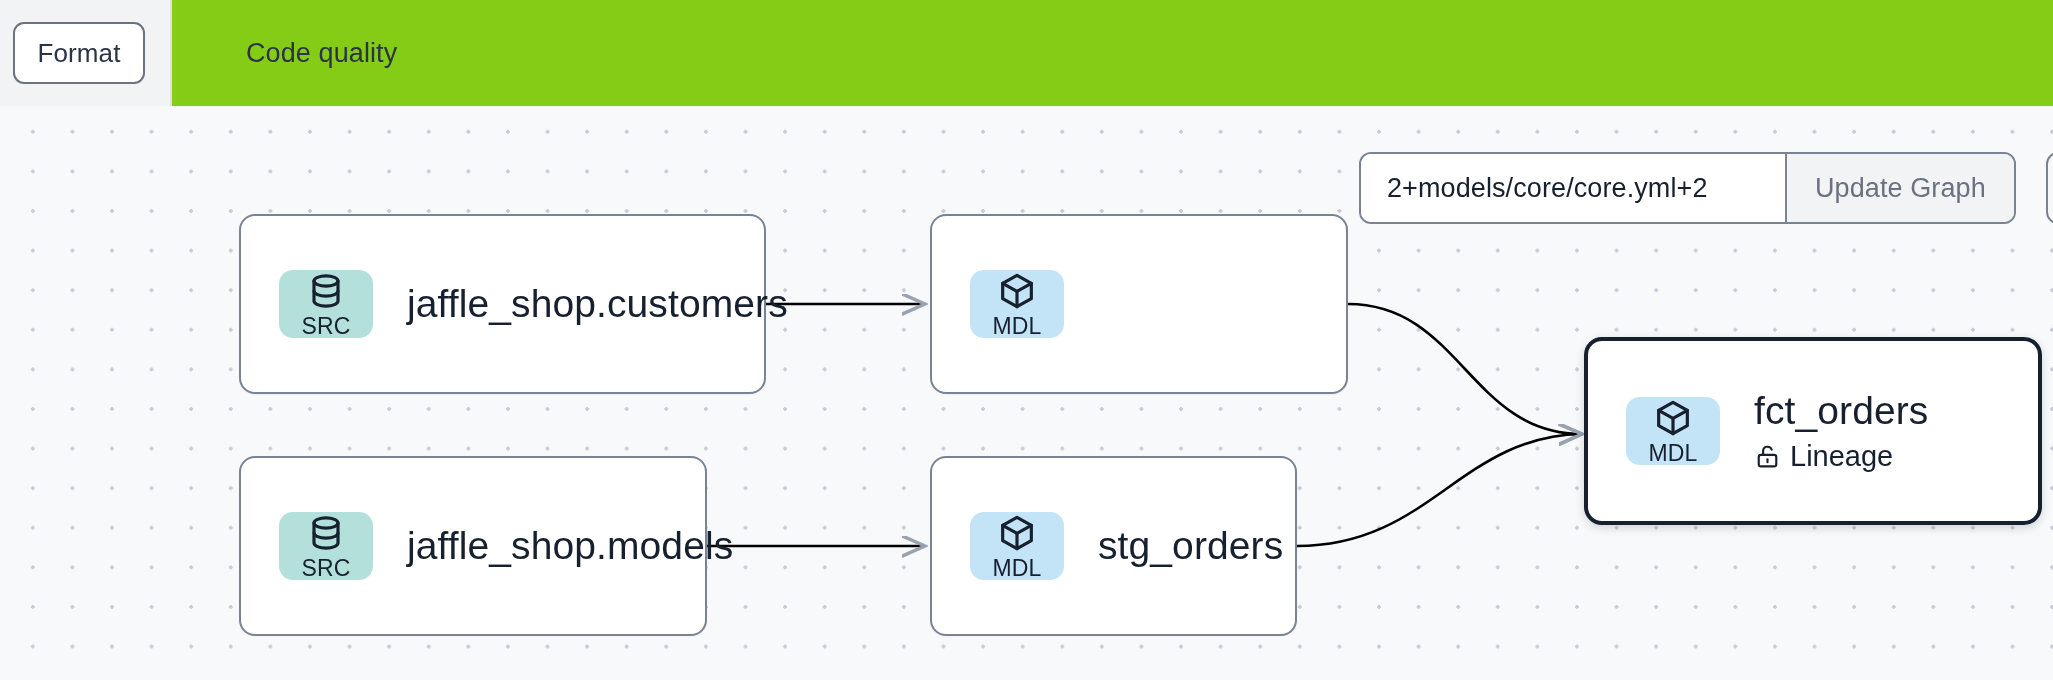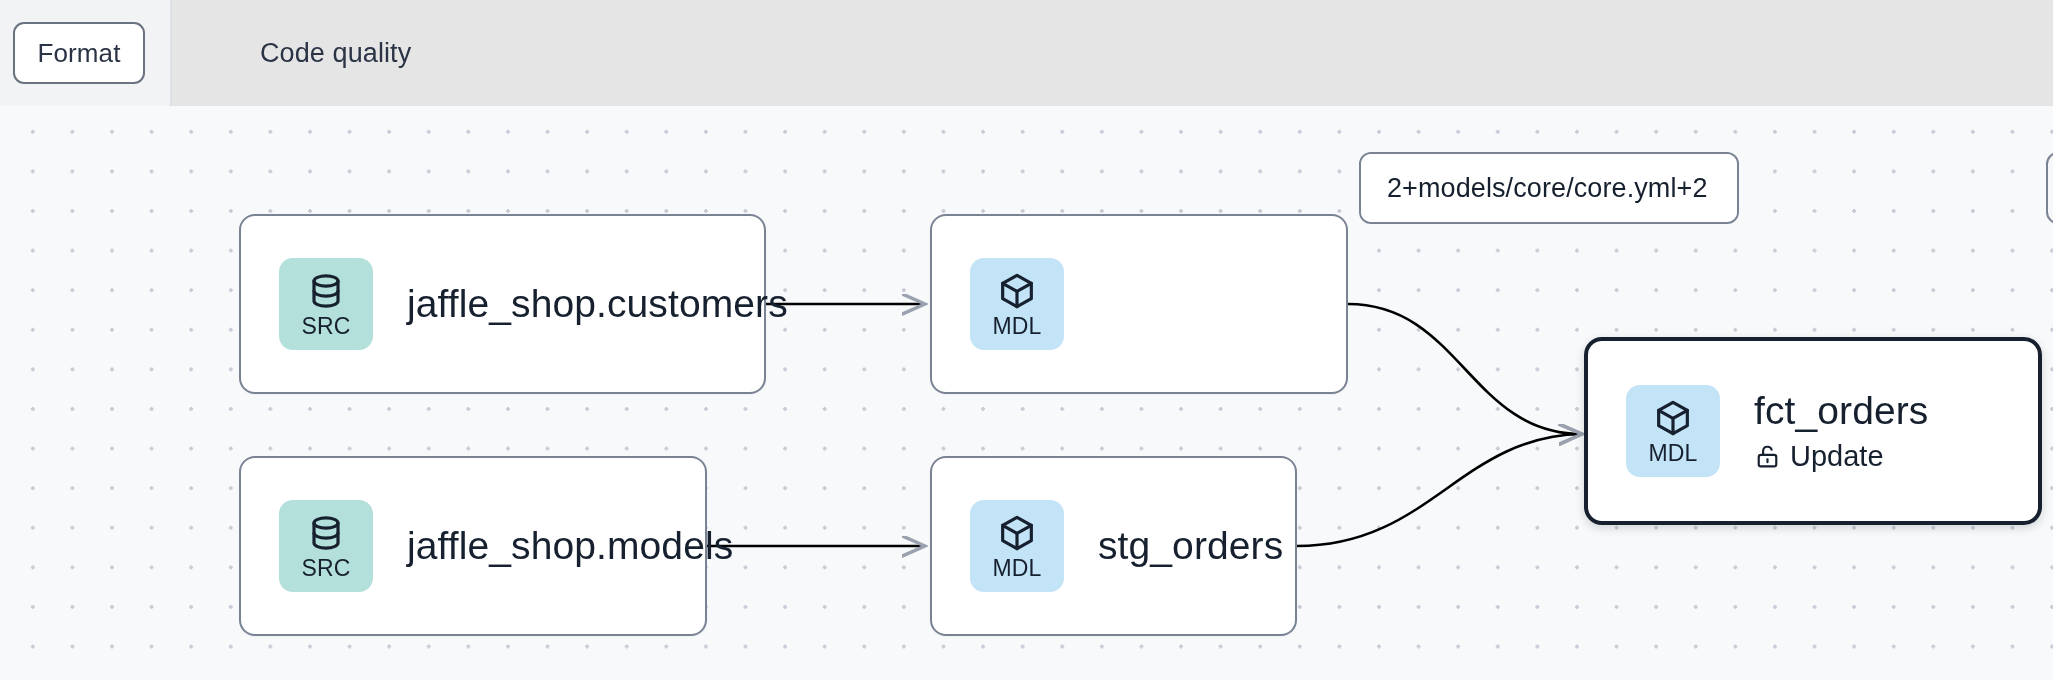--- a/index.html
+++ b/index.html
@@ -18,21 +18,21 @@
     height: 680px;
     overflow: hidden;
   }
 
   
   .toolbar {
     position: absolute;
     top: 0; left: 0;
     width: 2053px;
     height: 106px;
-    background: #e5e5e5;
+    background: #84cc16;
     display: flex;
     align-items: center;
   }
   .toolbar-left {
     width: 172px;
     height: 106px;
     display: flex;
     align-items: center;
     padding-left: 13px;
     border-right: 2px solid #dde1e6;
@@ -51,21 +51,21 @@
     cursor: pointer;
     display: flex;
     align-items: center;
     justify-content: center;
     letter-spacing: .1px;
   }
   .tabs {
     display: flex;
     align-items: flex-end;
     height: 106px;
-    padding-left: 52px;
+    padding-left: 38px;
     gap: 12px;
   }
   .tab {
     position: relative;
     height: 106px;
     display: flex;
     align-items: center;
     justify-content: center;
     padding: 0 36px;
     font-size: 27px;
@@ -120,21 +120,21 @@
     cursor: pointer;
   }
   .node.highlight {
     border: 4px solid #16202e;
     border-radius: 18px;
     box-shadow: 0 3px 10px rgba(16,24,40,0.16);
   }
 
   .badge {
     width: 94px;
-    height: 92px;
+    height: 68px;
     border-radius: 14px;
     display: flex;
     flex-direction: column;
     align-items: center;
     justify-content: center;
     flex: 0 0 auto;
     gap: 1px;
   }
   .badge.src { background: #b4e0dc; }
   .badge.mdl { background: #c3e3f7; align-items: center; }
@@ -182,21 +182,21 @@
     overflow: hidden;
     height: 72px;
   }
   .selector-input {
     border: none;
     outline: none;
     background: #ffffff;
     font-size: 27px;
     color: #16202e;
     padding: 0 26px;
-    width: 376px;
+    width: 424px;
     font-family: "Liberation Sans", sans-serif;
     letter-spacing: .1px;
   }
   .selector-button {
     border: none;
     border-left: 2px solid #7a8394;
     background: #f1f3f5;
     font-size: 27px;
     color: #6a7180;
     padding: 0 28px;
@@ -311,25 +311,26 @@
         <span class="badge-label">MDL</span>
       </div>
       <div class="node-body">
         <div class="node-title">fct_orders</div>
         <div class="node-sub">
           <svg width="27" height="27" viewBox="0 0 24 24" fill="none" stroke="#16202e" stroke-width="1.9" stroke-linecap="round" stroke-linejoin="round">
             <rect x="4.2" y="10.6" width="15.6" height="10.2" rx="2"></rect>
             <path d="M8.1 10.6V7.2a3.9 3.9 0 0 1 7.6-1.2"></path>
             <path d="M12 14.4v2.6"></path>
           </svg>
-          <span>Update</span>
+          <span>Lineage</span>
         </div>
       </div>
     </div>
 
     <div class="selector" style="left:1359px; top:46px;">
       <input class="selector-input" type="text" value="2+models/core/core.yml+2" placeholder="Enter a dbt selector" style="">
+      <button class="selector-button">Update Graph</button>
     </div>
 
     <div class="side-control" style="left:2046px; top:46px;"></div>
 
   </div>
 </div>
 
 </body></html>

